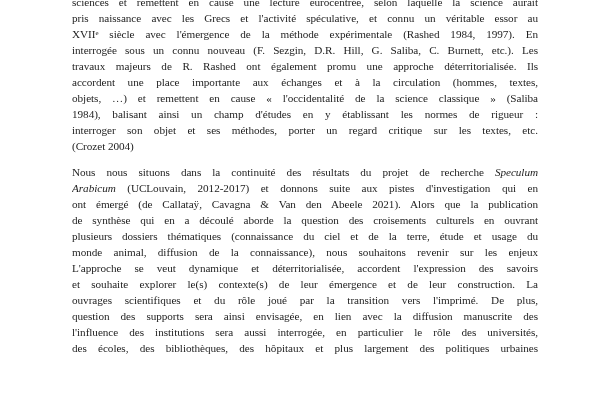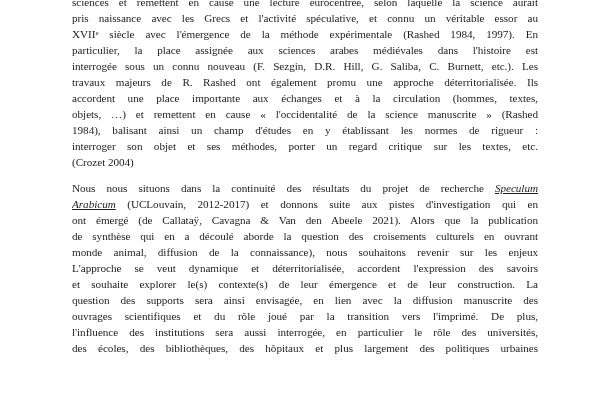--- a/index.html
+++ b/index.html
@@ -31,54 +31,54 @@
   .para + .para { margin-top: 10px; }
   .line {
     height: 16px;
     overflow: hidden;
     text-align: justify;
     text-align-last: justify;
   }
   .line.align-left {
     text-align-last: left;
   }
-  .line i { font-style: italic; text-decoration: underline; }
+  .line i { font-style: italic; }
   .line sup {
     font-size: 0.62em;
     line-height: 0;
     position: relative;
     top: -0.45em;
     vertical-align: baseline;
   }
 </style>
 </head>
 <body>
 
 <div class="page">
   <div class="page-text">
       <div class="para">
         <div class="line"><span>sciences et remettent en cause une lecture eurocentrée, selon laquelle la science aurait</span></div>
         <div class="line"><span>pris naissance avec les Grecs et l'activité spéculative, et connu un véritable essor au</span></div>
         <div class="line"><span>XVII</span><sup>e</sup><span> siècle avec l'émergence de la méthode expérimentale (Rashed 1984, 1997). En</span></div>
-        <div class="line"><span>particulier, la place assignée aux sciences arabes médiévales dans l'histoire est</span></div>
         <div class="line"><span>interrogée sous un connu nouveau (F. Sezgin, D.R. Hill, G. Saliba, C. Burnett, etc.). Les</span></div>
         <div class="line"><span>travaux majeurs de R. Rashed ont également promu une approche déterritorialisée. Ils</span></div>
         <div class="line"><span>accordent une place importante aux échanges et à la circulation (hommes, textes,</span></div>
-        <div class="line"><span>objets, …) et remettent en cause « l'occidentalité de la science manuscrite » (Rashed</span></div>
+        <div class="line"><span>objets, …) et remettent en cause « l'occidentalité de la science classique » (Saliba</span></div>
         <div class="line"><span>1984), balisant ainsi un champ d'études en y établissant les normes de rigueur :</span></div>
         <div class="line"><span>interroger son objet et ses méthodes, porter un regard critique sur les textes, etc.</span></div>
         <div class="line align-left"><span>(Crozet 2004)</span></div>
       </div>
       <div class="para">
         <div class="line"><span>Nous nous situons dans la continuité des résultats du projet de recherche </span><i>Speculum</i></div>
         <div class="line"><i>Arabicum</i><span> (UCLouvain, 2012-2017) et donnons suite aux pistes d'investigation qui en</span></div>
         <div class="line"><span>ont émergé (de Callataÿ, Cavagna &amp; Van den Abeele 2021). Alors que la publication</span></div>
         <div class="line"><span>de synthèse qui en a découlé aborde la question des croisements culturels en ouvrant</span></div>
+        <div class="line"><span>plusieurs dossiers thématiques (connaissance du ciel et de la terre, étude et usage du</span></div>
         <div class="line"><span>monde animal, diffusion de la connaissance), nous souhaitons revenir sur les enjeux</span></div>
         <div class="line"><span>L'approche se veut dynamique et déterritorialisée, accordent l'expression des savoirs</span></div>
         <div class="line"><span>et souhaite explorer le(s) contexte(s) de leur émergence et de leur construction. La</span></div>
+        <div class="line"><span>ouvrages scientifiques et du rôle joué par la transition vers l'imprimé. De plus,</span></div>
         <div class="line"><span>question des supports sera ainsi envisagée, en lien avec la diffusion manuscrite des</span></div>
-        <div class="line"><span>ouvrages scientifiques et du rôle joué par la transition vers l'imprimé. De plus,</span></div>
         <div class="line"><span>l'influence des institutions sera aussi interrogée, en particulier le rôle des universités,</span></div>
         <div class="line"><span>des écoles, des bibliothèques, des hôpitaux et plus largement des politiques urbaines</span></div>
       </div>
     </div>
 </div>
 
 </body></html>

